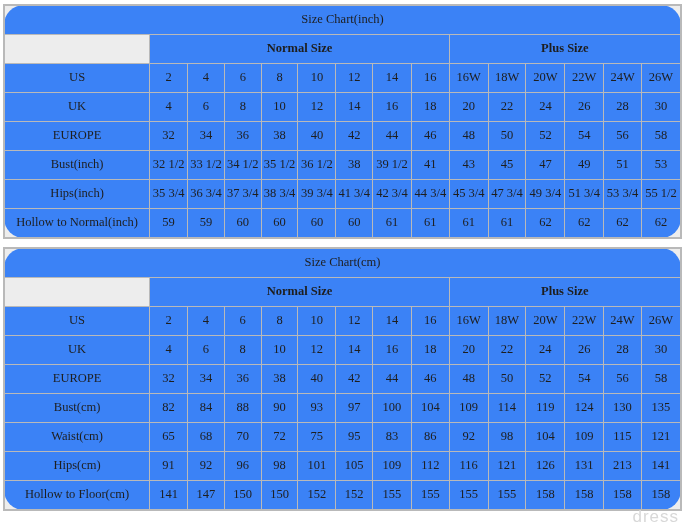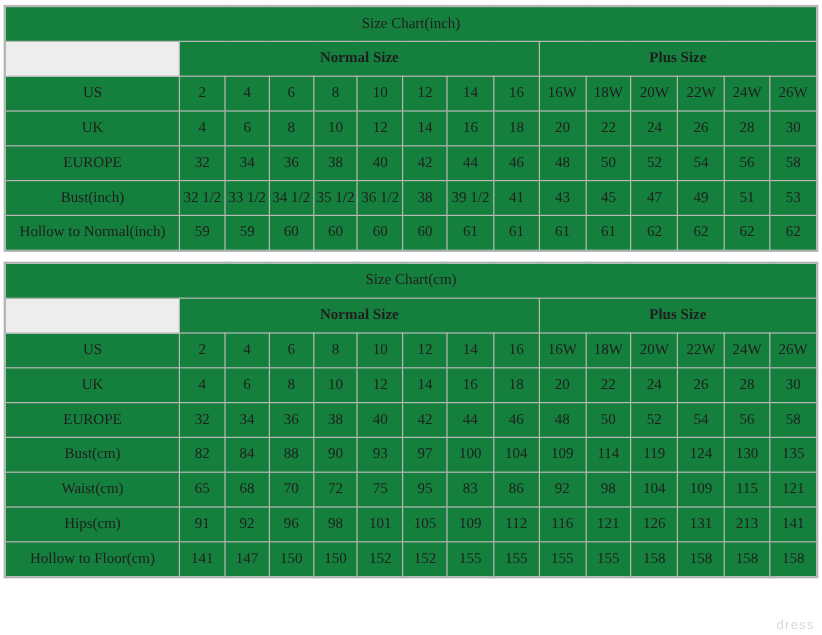--- a/index.html
+++ b/index.html
@@ -27,21 +27,22 @@
   }
   .chart-block {
     border: 1px solid #b9b9b9;
     background: #ededed;
     box-sizing: border-box;
   }
   table.size-table {
     border-collapse: collapse;
     width: 100%;
     table-layout: fixed;
-    background: #15803d;
+    background: #3b82f6;
+    border-radius: 20px;
   }
   table.size-table td {
     border: 1px solid #b9b9b9;
     text-align: center;
     vertical-align: middle;
     font-size: 12.5px;
     color: #1e1e1e;
     padding: 0;
     height: 28px;
     line-height: 1.1;
@@ -67,21 +68,21 @@
     background: #ededed;
   }
   td.small-val {
     font-size: 11.5px;
     margin-top: 37px;
   }
   .watermark {
     position: absolute;
     right: 6px;
     bottom: 2px;
-    font-size: 11px;
+    font-size: 17px;
     color: #d8d8d8;
     letter-spacing: 1px;
     font-family: "Liberation Sans", sans-serif;
   }
 </style>
 </head>
 <body>
 
 <div class="page">
 
@@ -175,20 +176,37 @@
           <td class="small-val">39 1/2</td>
           <td class="small-val">41</td>
           <td class="small-val">43</td>
           <td class="small-val">45</td>
           <td class="small-val">47</td>
           <td class="small-val">49</td>
           <td class="small-val">51</td>
           <td class="small-val">53</td>
         </tr>
         <tr>
+          <td class="rowlabel">Hips(inch)</td>
+          <td class="small-val">35 3/4</td>
+          <td class="small-val">36 3/4</td>
+          <td class="small-val">37 3/4</td>
+          <td class="small-val">38 3/4</td>
+          <td class="small-val">39 3/4</td>
+          <td class="small-val">41 3/4</td>
+          <td class="small-val">42 3/4</td>
+          <td class="small-val">44 3/4</td>
+          <td class="small-val">45 3/4</td>
+          <td class="small-val">47 3/4</td>
+          <td class="small-val">49 3/4</td>
+          <td class="small-val">51 3/4</td>
+          <td class="small-val">53 3/4</td>
+          <td class="small-val">55 1/2</td>
+        </tr>
+        <tr>
           <td class="rowlabel">Hollow to Normal(inch)</td>
           <td>59</td>
           <td>59</td>
           <td>60</td>
           <td>60</td>
           <td>60</td>
           <td>60</td>
           <td>61</td>
           <td>61</td>
           <td>61</td>

